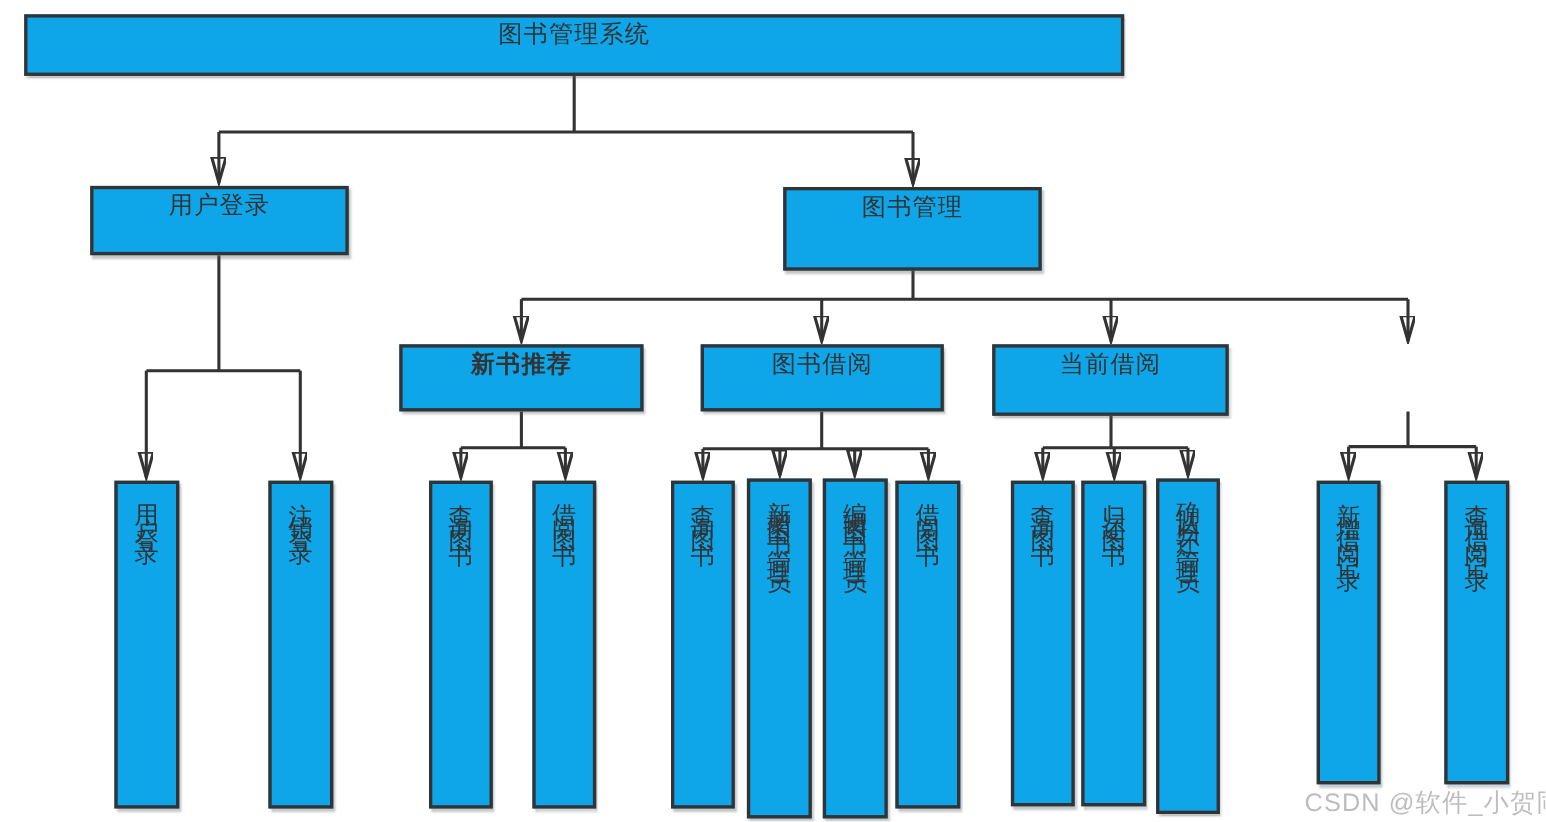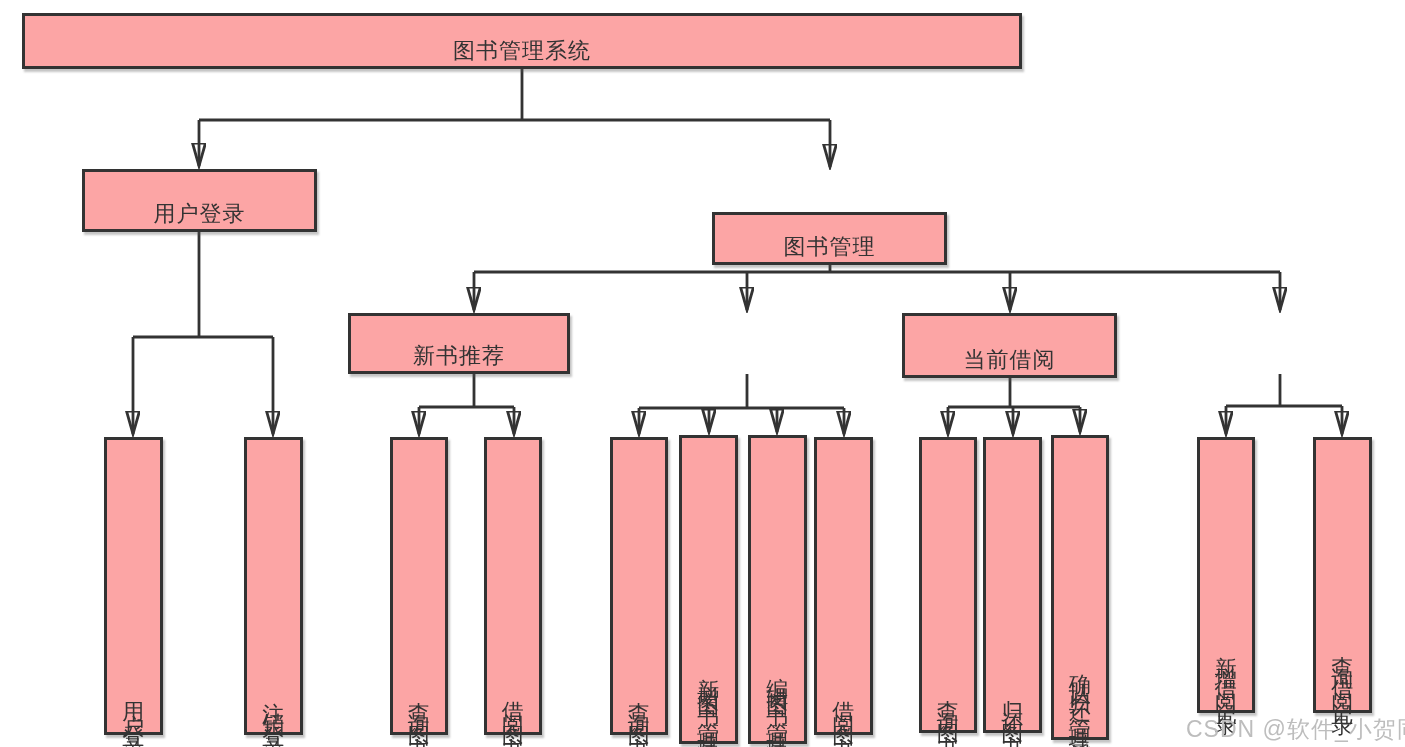--- a/index.html
+++ b/index.html
@@ -19,24 +19,24 @@
     pointer-events: none;
   }
   #connectors path {
     fill: none;
     stroke: #333333;
     stroke-width: 2.8;
   }
   .node {
     position: absolute;
     box-sizing: border-box;
-    background: #fca5a5;
+    background: #0ea5e9;
     border: 3px solid #333333;
     display: flex;
-    align-items: flex-end;
+    align-items: flex-start;
     justify-content: center;
     box-shadow: 2px 3px 2px rgba(90,90,90,0.35);
     z-index: 1;
   }
   .h-label {
     font-size: 22px;
     letter-spacing: 1px;
     white-space: nowrap;
   }
   .v-label {
@@ -44,22 +44,22 @@
     text-orientation: mixed;
     font-size: 22px;
     letter-spacing: 12px;
     line-height: 1.25;
     white-space: nowrap;
   }
   .v-tight .v-label { letter-spacing: 9px; }
   
   #n-root            { left: 22px;   top: 13px;  width: 1000px; height: 56px; }
   #n-user-login      { left: 82px;   top: 169px; width: 235px;  height: 63px; }
-  #n-book-mgmt       { left: 712px;  top: 170px; width: 235px;  height: 53px; margin-top: 42px; }
-  #n-new-book        { left: 348px;  top: 313px; width: 222px;  height: 61px; }
+  #n-book-mgmt       { left: 712px;  top: 170px; width: 235px;  height: 76px; }
+  #n-new-book        { left: 363px;  top: 313px; width: 222px;  height: 61px; font-weight: bold; }
   #n-book-borrow     { left: 637px;  top: 313px; width: 221px;  height: 61px; }
   #n-current-borrow  { left: 902px;  top: 313px; width: 215px;  height: 65px; }
   #n-borrow-records  { left: 1172px; top: 313px; width: 215px;  height: 61px; }
   #b1  { left: 104px;  top: 437px; width: 59px; height: 298px; }
   #b2  { left: 244px;  top: 437px; width: 59px; height: 298px; }
   #b3  { left: 390px;  top: 437px; width: 58px; height: 298px; }
   #b4  { left: 484px;  top: 437px; width: 58px; height: 298px; }
   #b5  { left: 610px;  top: 437px; width: 58px; height: 298px; }
   #b6  { left: 679px;  top: 435px; width: 59px; height: 309px; }
   #b7  { left: 748px;  top: 435px; width: 59px; height: 309px; }
@@ -133,20 +133,23 @@
   <div class="node" id="n-user-login">
     <span class="h-label">用户登录</span>
   </div>
   <div class="node" id="n-book-mgmt">
     <span class="h-label">图书管理</span>
   </div>
 
   <div class="node" id="n-new-book">
     <span class="h-label">新书推荐</span>
   </div>
+  <div class="node" id="n-book-borrow">
+    <span class="h-label">图书借阅</span>
+  </div>
   <div class="node" id="n-current-borrow">
     <span class="h-label">当前借阅</span>
   </div>
 
   <div class="node" id="b1">
     <span class="v-label">用户登录</span>
   </div>
   <div class="node" id="b2">
     <span class="v-label">注销登录</span>
   </div>

